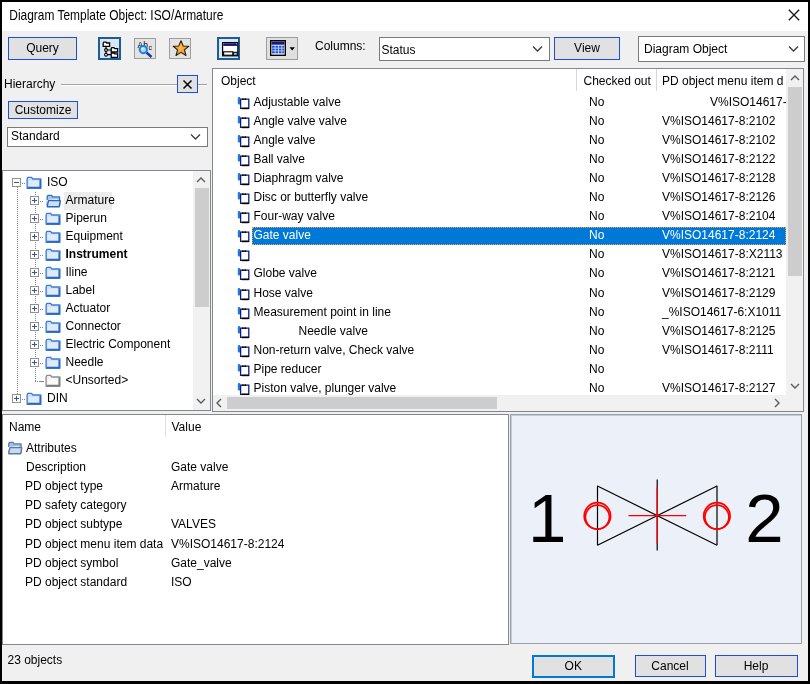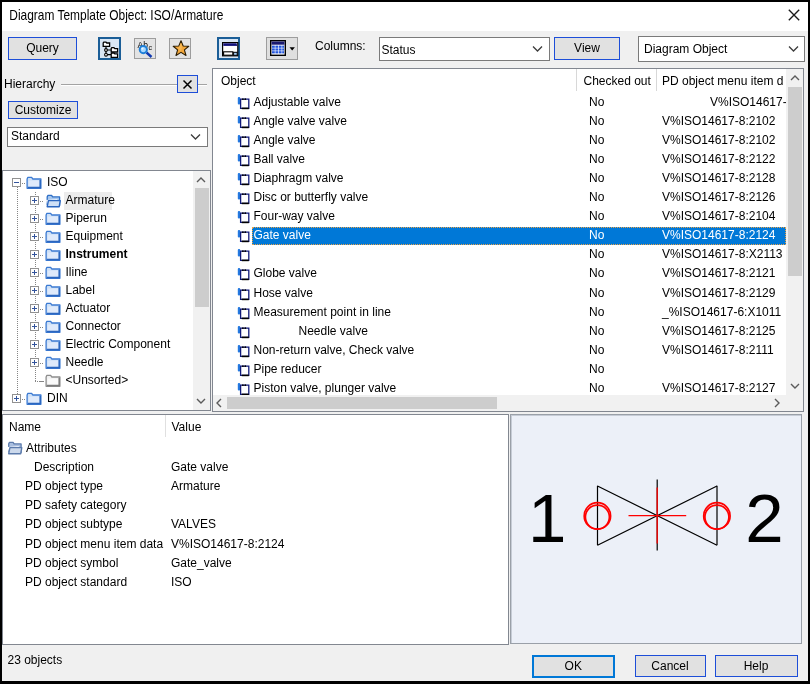--- a/index.html
+++ b/index.html
@@ -386,21 +386,21 @@
 
  <div class="abs panel" style="left:0px;top:411.5px;width:506.5px;height:231.5px;"></div>
  <div id="grid" class="abs" style="left:0px;top:411.5px;width:418px;height:231.5px;">
  <div class="abs t12" style="left:7px;top:6.0px;">Name</div>
  <div class="abs t12" style="left:169.5px;top:6.0px;">Value</div>
  <div class="abs" style="left:162.5px;top:1px;width:1px;height:22px;background:#e0e0e0;"></div>
  <svg class="abs" style="left:4.0px;top:27.0px;" width="18" height="14" viewBox="0 0 17 14">
           <use href="#f-attr"></use>
         </svg>
  <div class="abs t12" style="left:24.0px;top:27.5px;">Attributes</div>
- <div class="abs t12" style="left:32px;top:46.80000000000001px;">Description</div>
+ <div class="abs t12" style="left:24px;top:46.80000000000001px;">Description</div>
  <div class="abs t12" style="left:169.0px;top:46.80000000000001px;">Gate valve</div>
  <div class="abs t12" style="left:23.0px;top:65.85000000000002px;">PD object type</div>
  <div class="abs t12" style="left:169.0px;top:65.85000000000002px;">Armature</div>
  <div class="abs t12" style="left:23.0px;top:84.90000000000003px;">PD safety category</div>
  <div class="abs t12" style="left:23.0px;top:103.95000000000005px;">PD object subtype</div>
  <div class="abs t12" style="left:169.0px;top:103.95000000000005px;text-align:right;">VALVES</div>
  <div class="abs t12" style="left:23.0px;top:123.0px;">PD object menu item data</div>
  <div class="abs t12" style="left:169.0px;top:123.0px;">V%ISO14617-8:2124</div>
  <div class="abs t12" style="left:23.0px;top:142.04999999999995px;">PD object symbol</div>
  <div class="abs t12" style="left:169.0px;top:142.04999999999995px;">Gate_valve</div>

